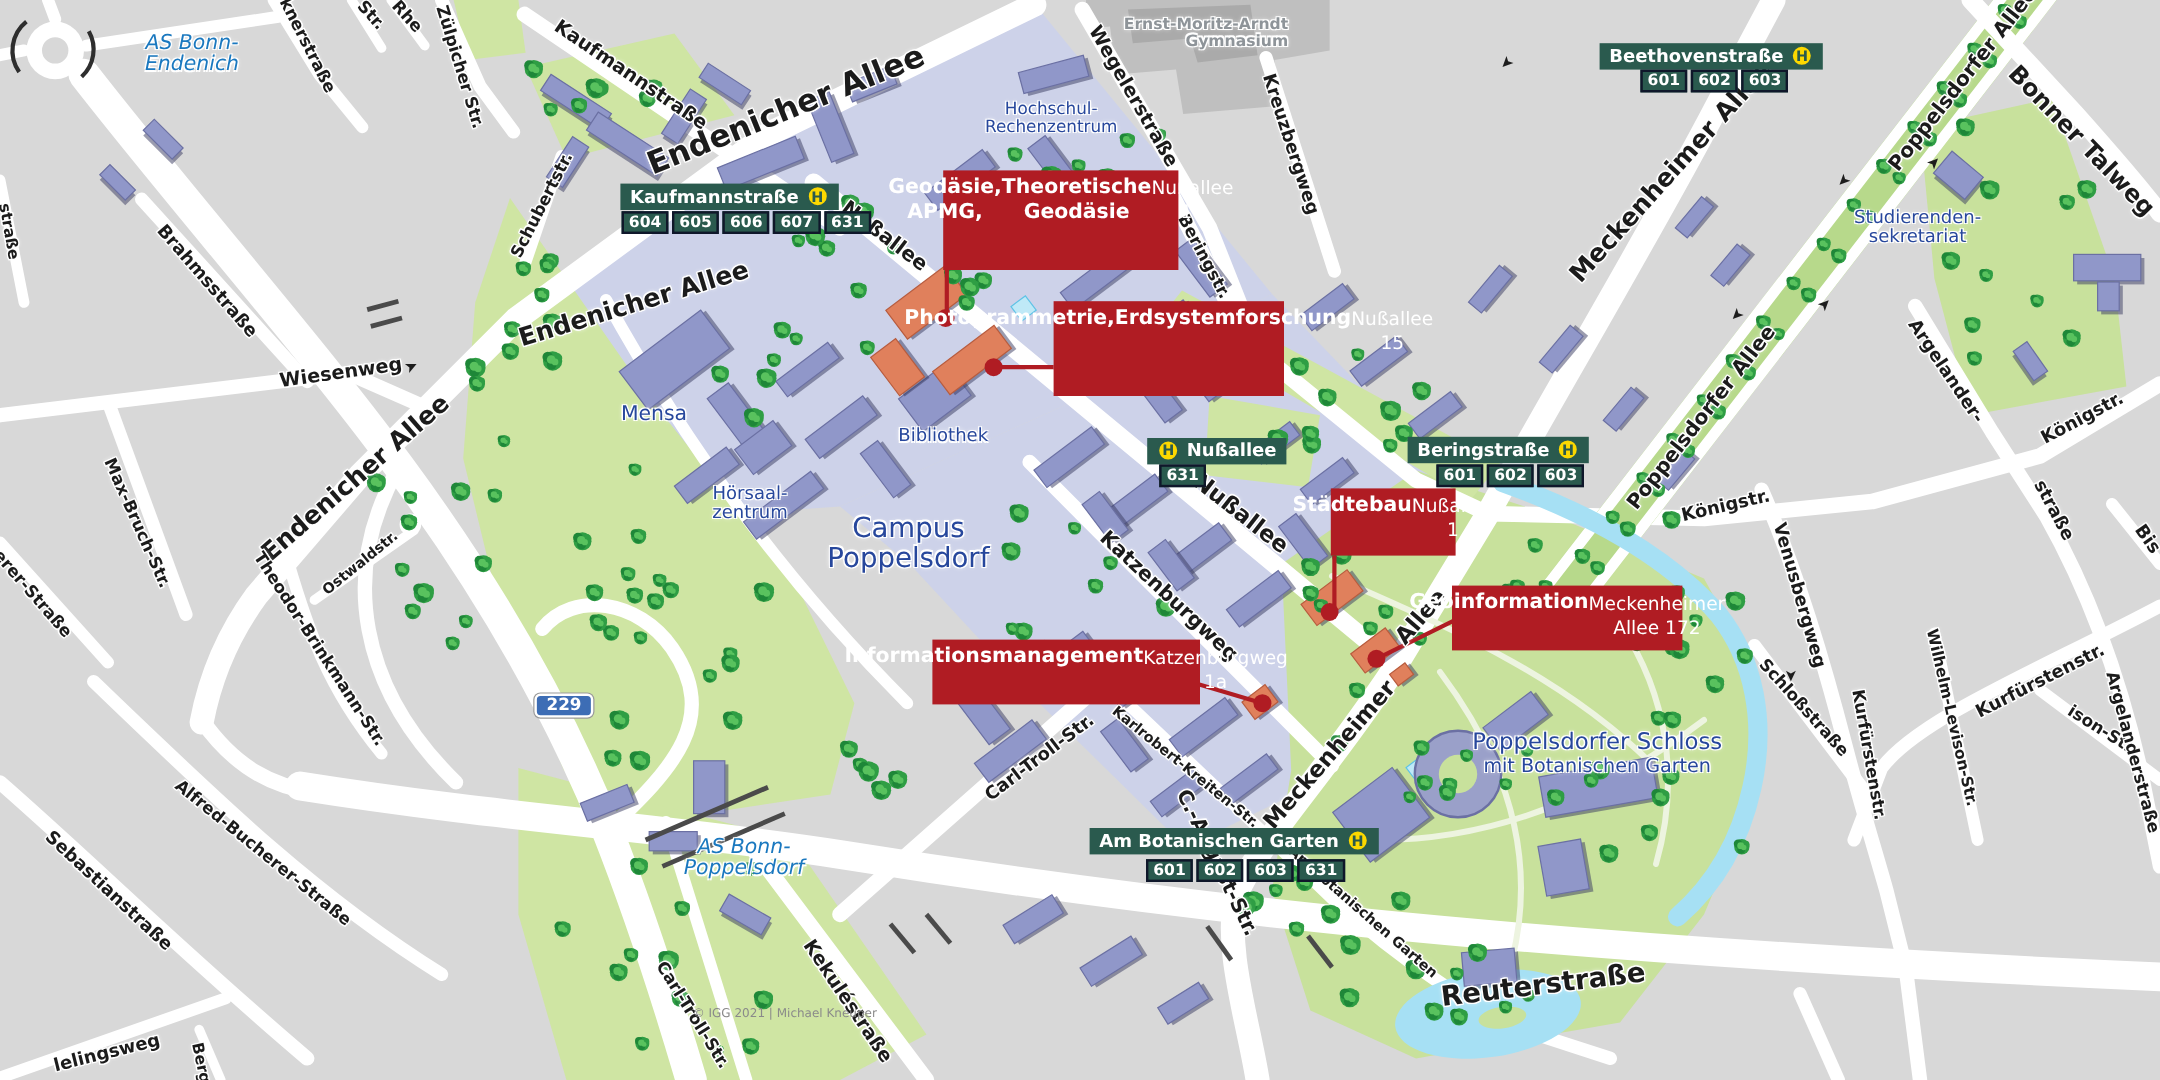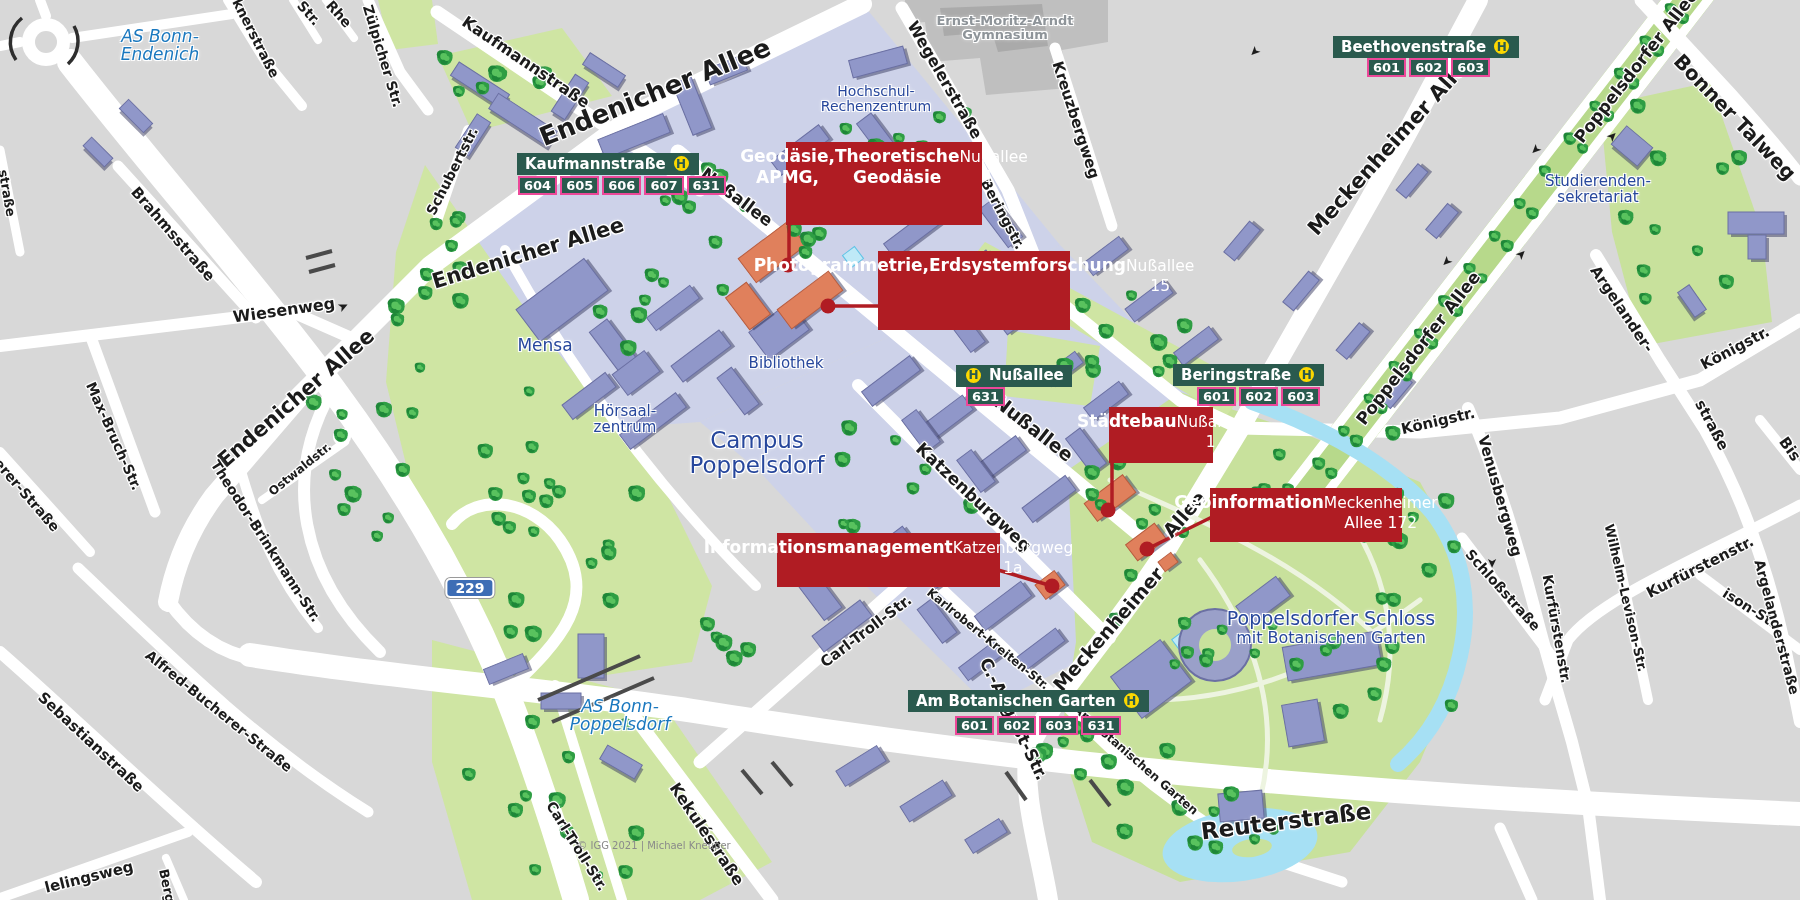--- a/index.html
+++ b/index.html
@@ -9,30 +9,30 @@
   #overlay-svg{z-index:3;pointer-events:none;}
   .street-label{position:absolute;z-index:4;white-space:nowrap;font-weight:bold;color:#1b1b1b;
     transform:translate(-50%,-50%) rotate(var(--r));
     text-shadow:-1px -1px 0 #fff,1px -1px 0 #fff,-1px 1px 0 #fff,1px 1px 0 #fff,
       -1px 0 0 #fff,1px 0 0 #fff,0 -1px 0 #fff,0 1px 0 #fff,0 0 4px #fff;}
   .area-label{position:absolute;z-index:4;text-align:center;line-height:1.08;font-weight:normal;white-space:nowrap;
     transform:translate(-50%,-50%);
     text-shadow:-1px -1px 0 #fff,1px -1px 0 #fff,-1px 1px 0 #fff,1px 1px 0 #fff,0 0 4px #fff;}
   .area-label.as{color:#1a78bf;font-style:italic;}
   .area-label.campus{color:#27479c;}
-  .area-label.gray{color:#8e9499;font-weight:bold;}
+  .area-label.gray{color:#8e9499;font-weight:bold;text-align:right;}
   .area-label .l2small{font-size:.84em;}
   .bus-stop{position:absolute;z-index:5;}
   .bus-plate{display:inline-flex;align-items:center;gap:6px;background:#2a5a4e;color:#fff;
     padding:1px 8px 2px 8px;font-size:15px;font-weight:bold;white-space:nowrap;}
   .h-icon{display:inline-flex;align-items:center;justify-content:center;width:19px;height:19px;
     border-radius:50%;background:#fcd800;border:2px solid #2a5a4e;color:#2a5a4e;
     font-size:12px;font-weight:bold;box-sizing:border-box;flex:0 0 auto;}
   .bus-chips{position:absolute;z-index:5;display:flex;gap:3px;}
-  .bus-chip{background:#2a5a4e;border:2px solid #ec4899;color:#fff;font-size:13px;font-weight:bold;
+  .bus-chip{background:#2a5a4e;border:2px solid #0f172a;color:#fff;font-size:13px;font-weight:bold;
     padding:0 4px;line-height:15px;}
   .callout{position:absolute;z-index:6;background:#b01c23;color:#fff;text-align:center;
     display:flex;flex-direction:row;justify-content:center;padding:4px 8px;box-sizing:border-box;}
   .callout .t{font-weight:bold;font-size:17px;line-height:1.25;}
   .callout .a{font-size:15.5px;line-height:1.3;margin-top:1px;}
   .arrow{position:absolute;z-index:4;color:#1d1d1d;font-size:13px;font-weight:bold;
     transform:translate(-50%,-50%) rotate(var(--r));}
   #badge{position:absolute;z-index:5;left:470px;top:588px;transform:translate(-50%,-50%);
     background:#3d6db5;color:#fff;border:2px solid #fff;border-radius:5px;padding:0 8px;
     font-size:14px;font-weight:bold;box-shadow:0 0 0 1px #9a9a9a;}

